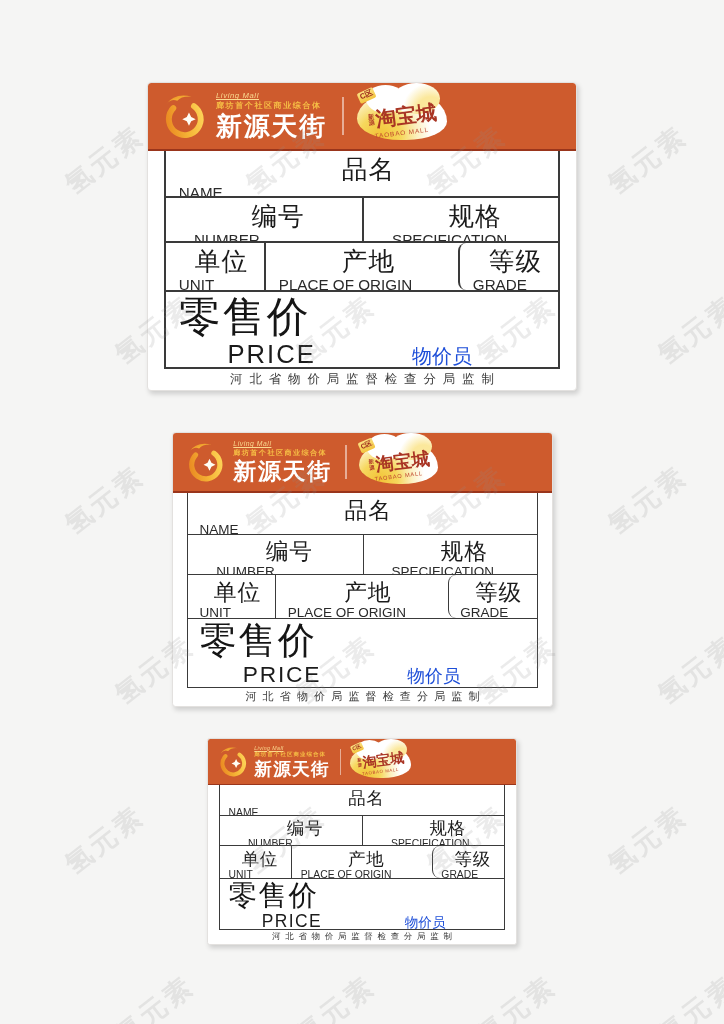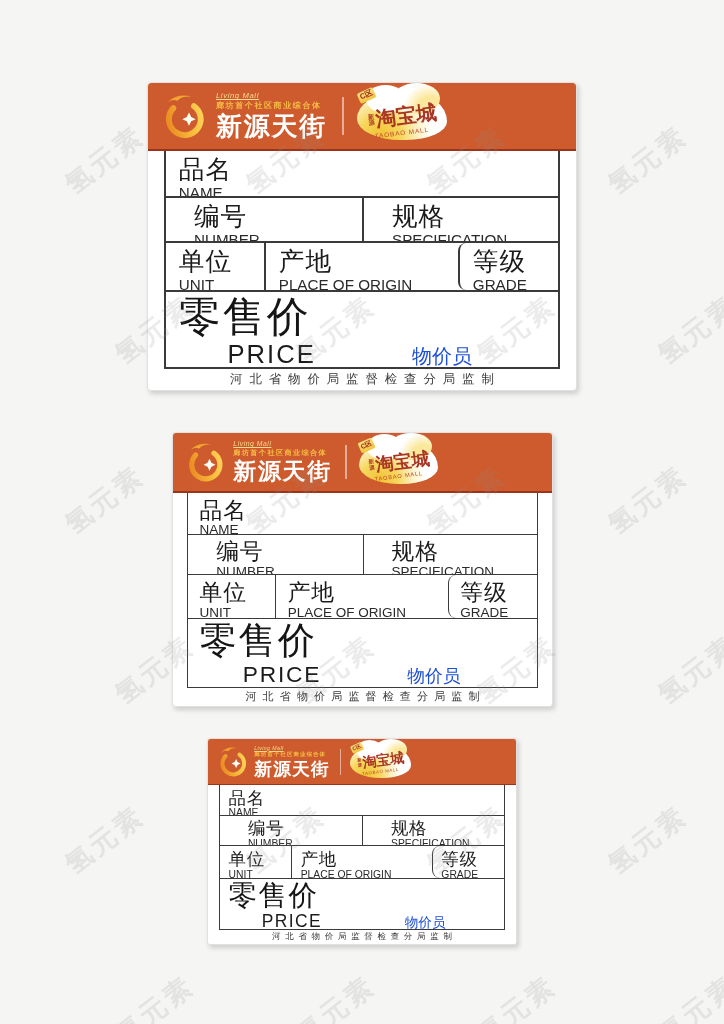--- a/index.html
+++ b/index.html
@@ -100,21 +100,21 @@
   .trow.r2 { flex:46 0 0; }
   .trow.r3 { flex:49 0 0; }
   .trow.r4 { flex:79 0 0; }
   .cell { padding:0.3em 0 0 0.8em; overflow:hidden; }
   .cell + .cell { border-left:0.125em solid #3a3a3a; }
   .w100 { width:100%; }
   .w50  { width:50%;padding-left:28px; }
   .w25  { width:25%; }
   .w495 { width:49.5%; }
   .w255 { width:25.5%;border-radius:8px; }
-  .cn { font-size:1.6em;  line-height:1.08; letter-spacing:0.04em; color:#1b1b1b; }
+  .cn { font-size:1.6em;  line-height:1.08; letter-spacing:0.04em; color:#1b1b1b;text-align:center; }
   .en { font-size:0.95em; line-height:1.05; color:#2a2a2a; margin-top:0.1em; }
 
   
   .price-cell { display:flex; flex-direction:column; justify-content:flex-start;
                 padding:0.1em 0 0.35em 0.8em; width:100%; }
   .price-cn   { font-size:2.62em; line-height:1.1; letter-spacing:0.05em; color:#151515; }
   .price-line { display:flex; align-items:baseline;gap:43px; }
   .price-en   { font-size:1.6em; margin-left:1.9em; letter-spacing:0.08em; color:#1b1b1b; }
   .clerk      { font-size:1.25em; margin-left:auto; margin-right:4.3em; color:#1d4ed8; }
 

